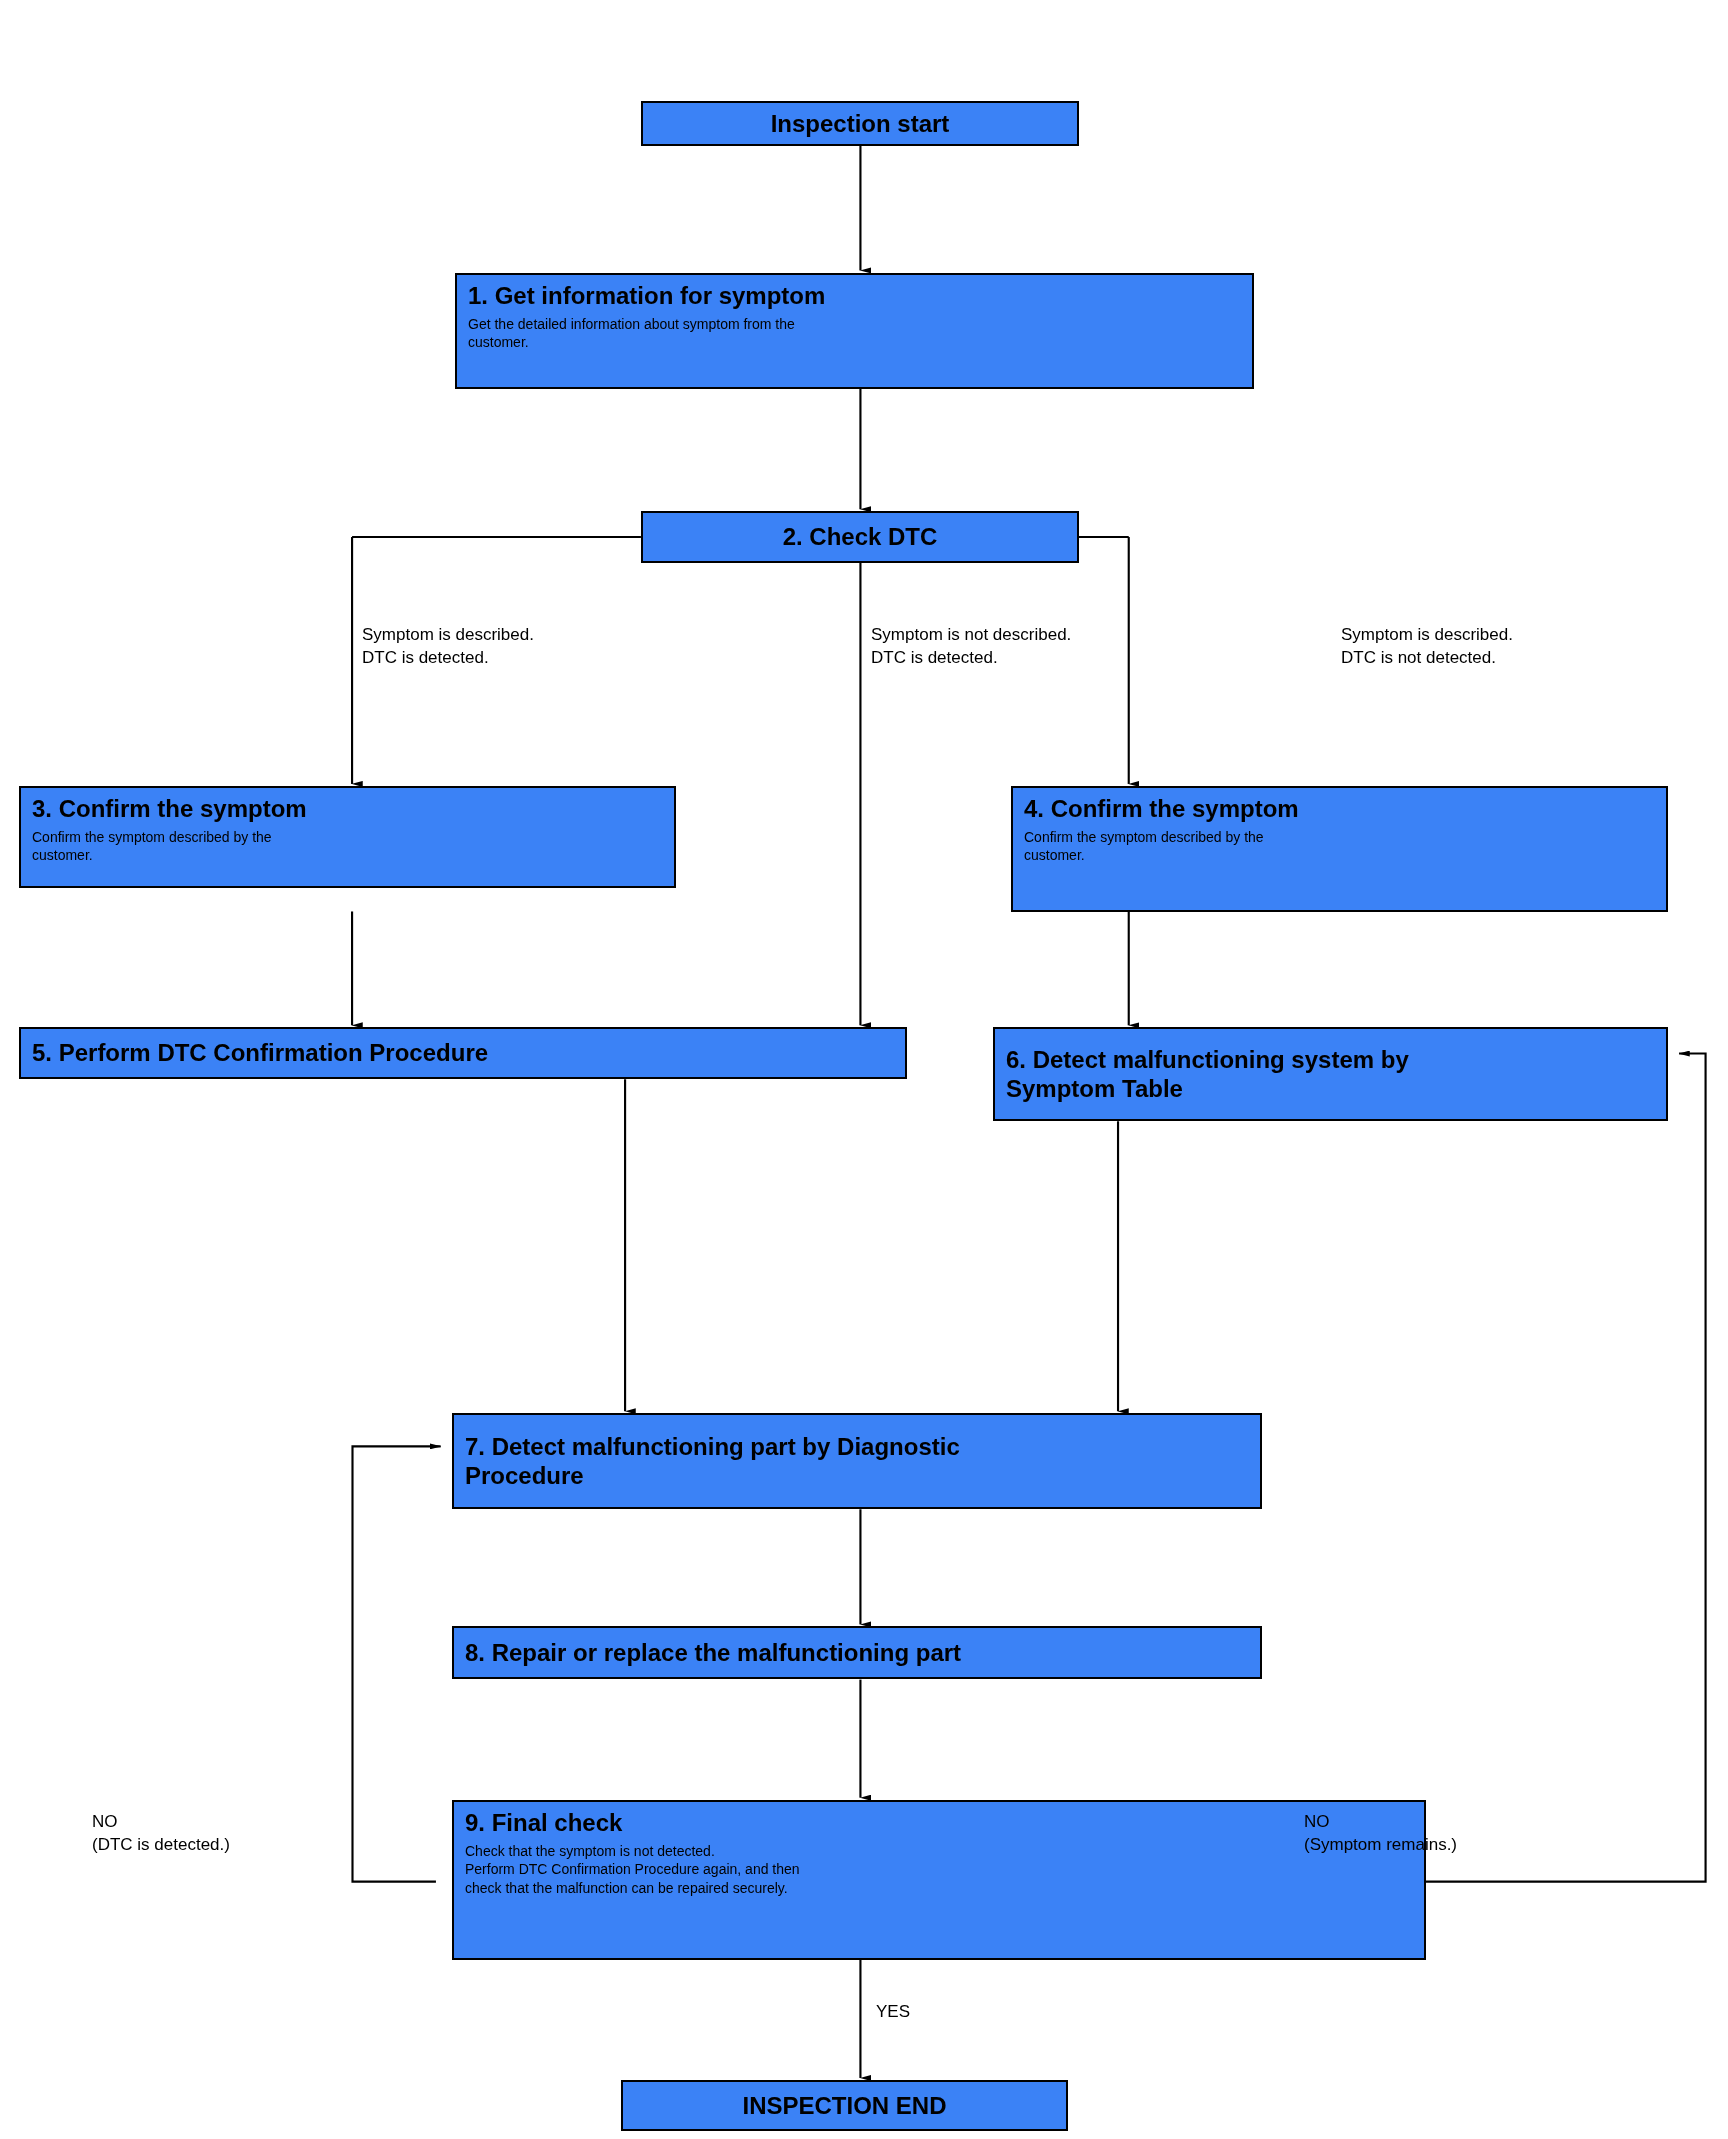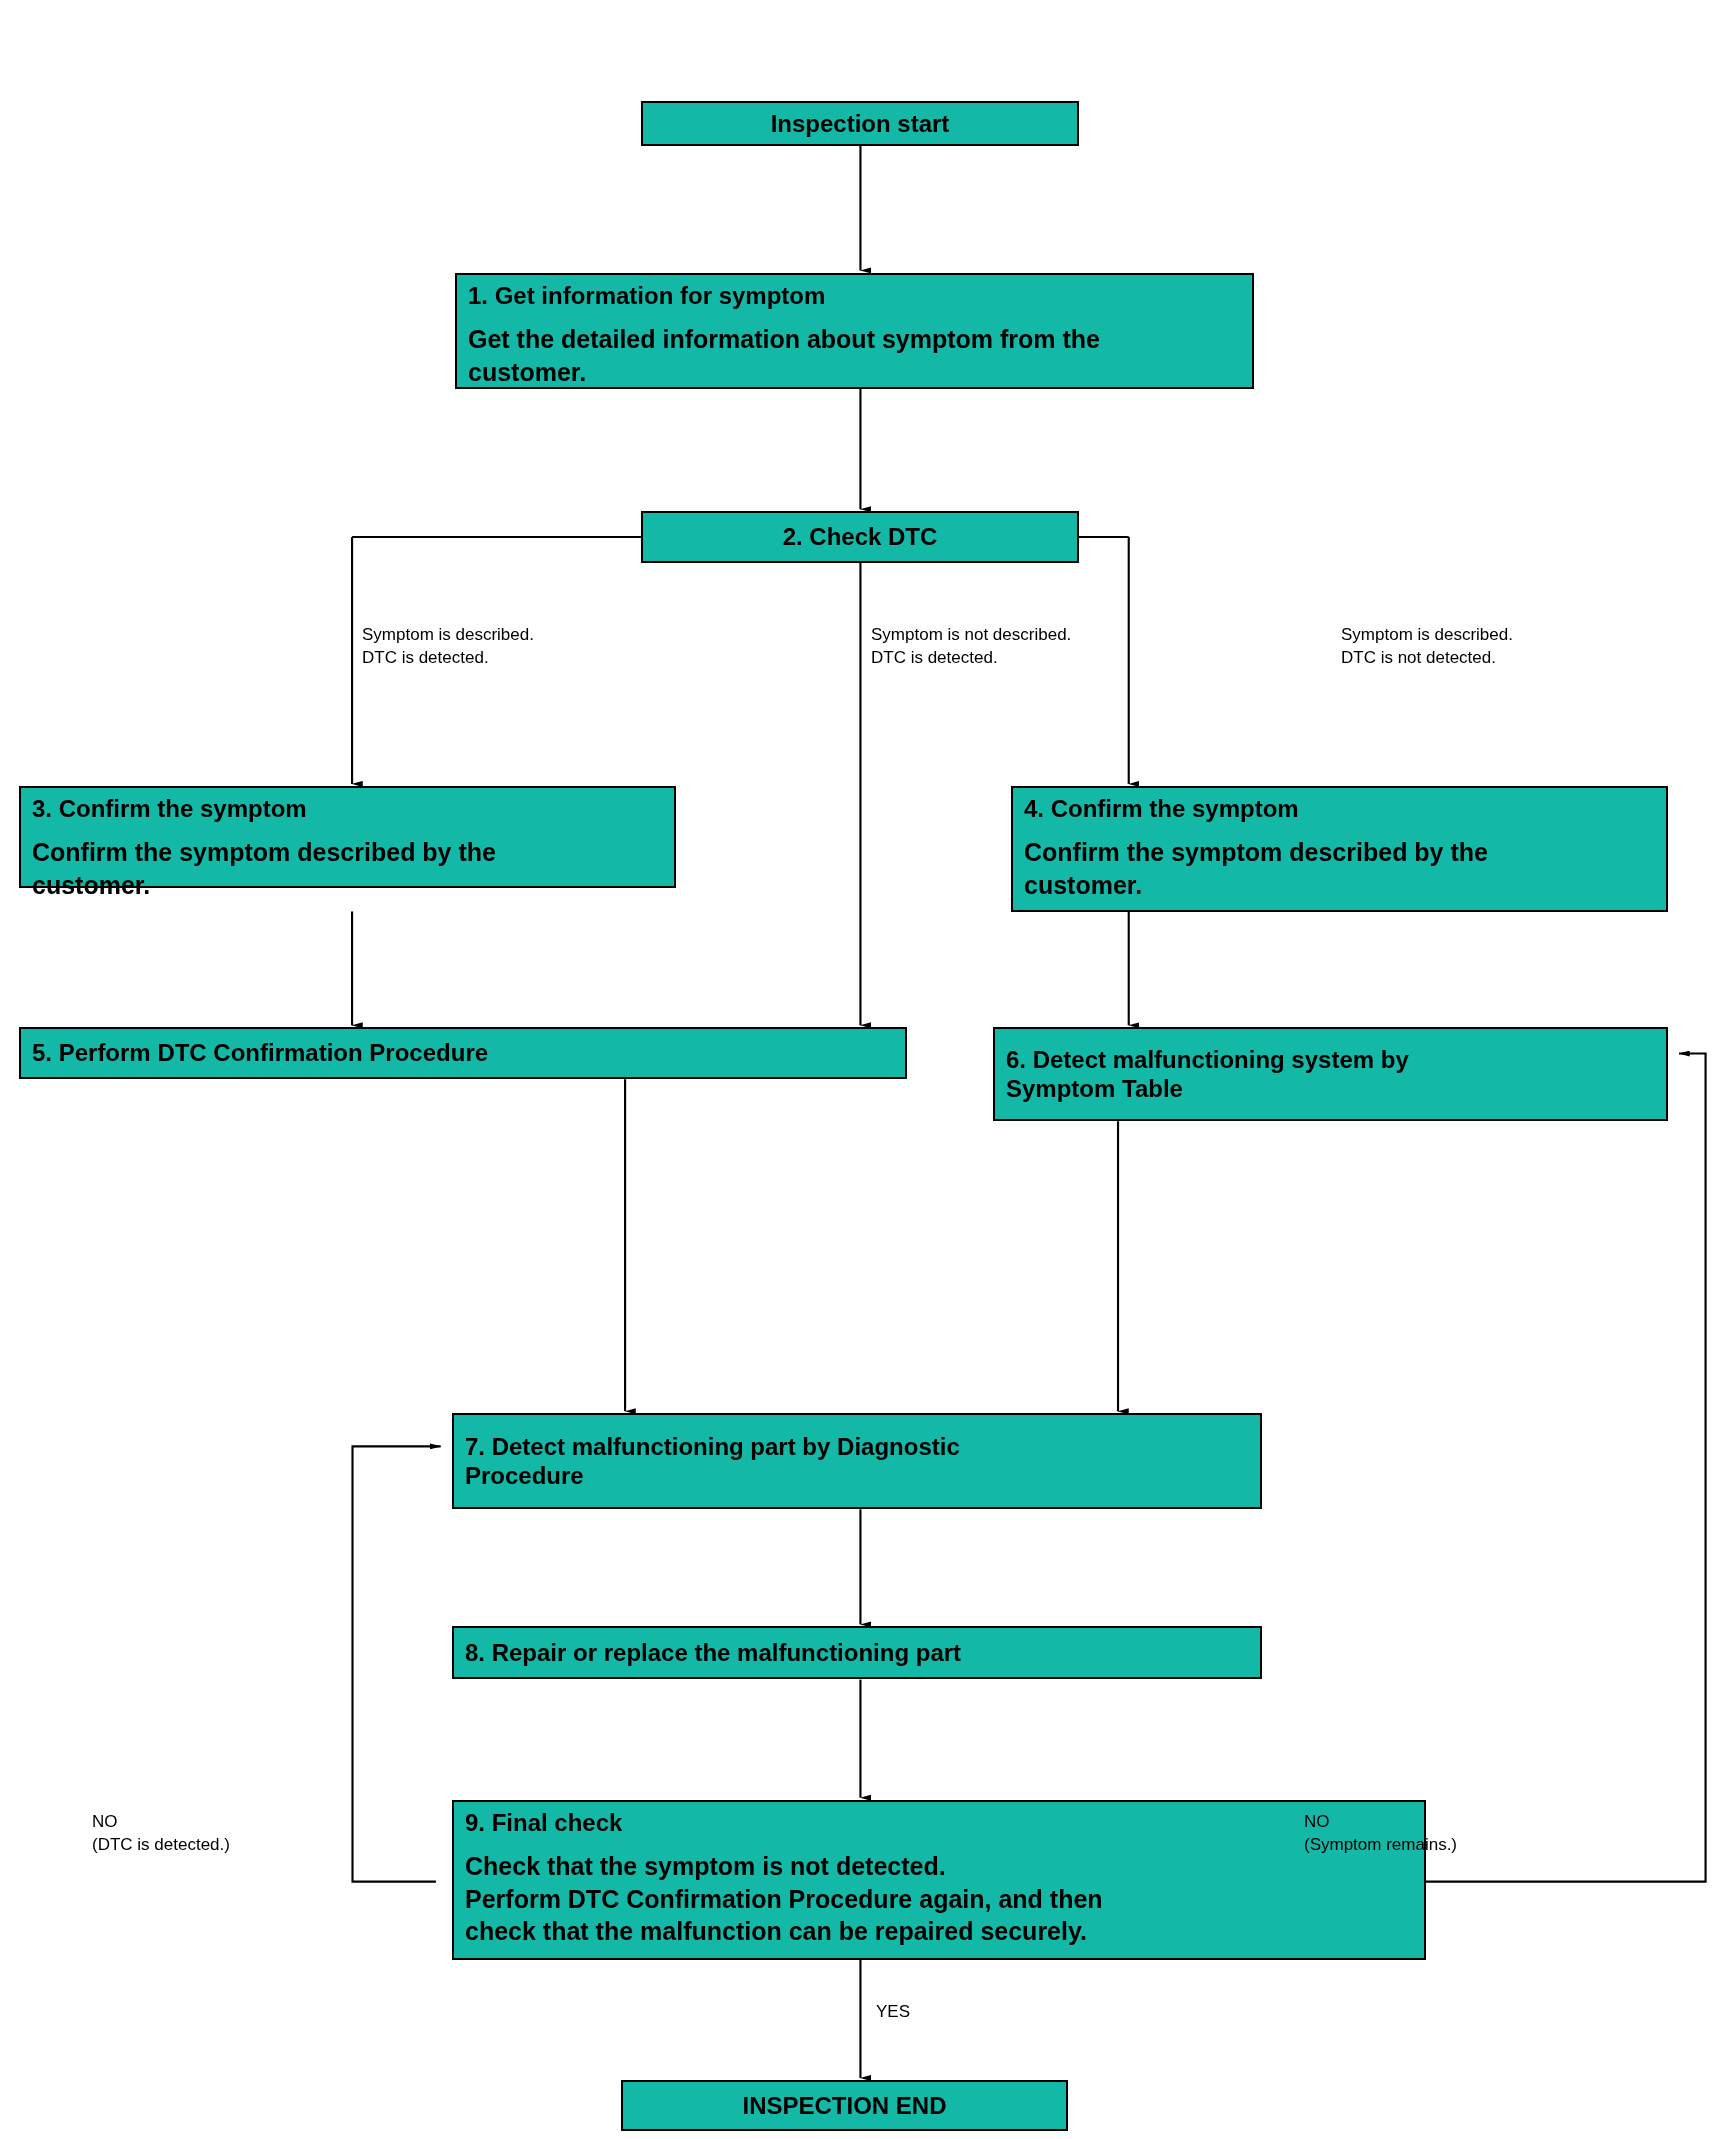--- a/index.html
+++ b/index.html
@@ -10,36 +10,36 @@
     font-family:"Liberation Sans", sans-serif;
     color:#000000;
     overflow:hidden;
   }
   #svg-layer{position:absolute;left:0;top:0;width:1729px;height:2339px;}
 
   .node{
     position:absolute;
     box-sizing:border-box;
     border:2.1px solid #000000;
-    background:#14b8a6;
+    background:#3b82f6;
   }
   .node .pad{padding:6px 11px 4.3px 11px;}
   .title{
     font-weight:bold;
     font-size:24px;
     line-height:1.22;
     white-space:pre-line;
     letter-spacing:0px;
   }
   .desc{
-    font-weight:bold;
-    font-size:25px;
+    font-weight:normal;
+    font-size:14px;
     line-height:1.30;
     white-space:pre-line;
-    margin-top:13px;
+    margin-top:5px;
   }
   .center{text-align:center;}
   .center .title{text-align:center;}
 
   .edge-label{
     position:absolute;
     font-size:17px;
     line-height:1.38;
     white-space:pre-line;
     font-weight:normal;

